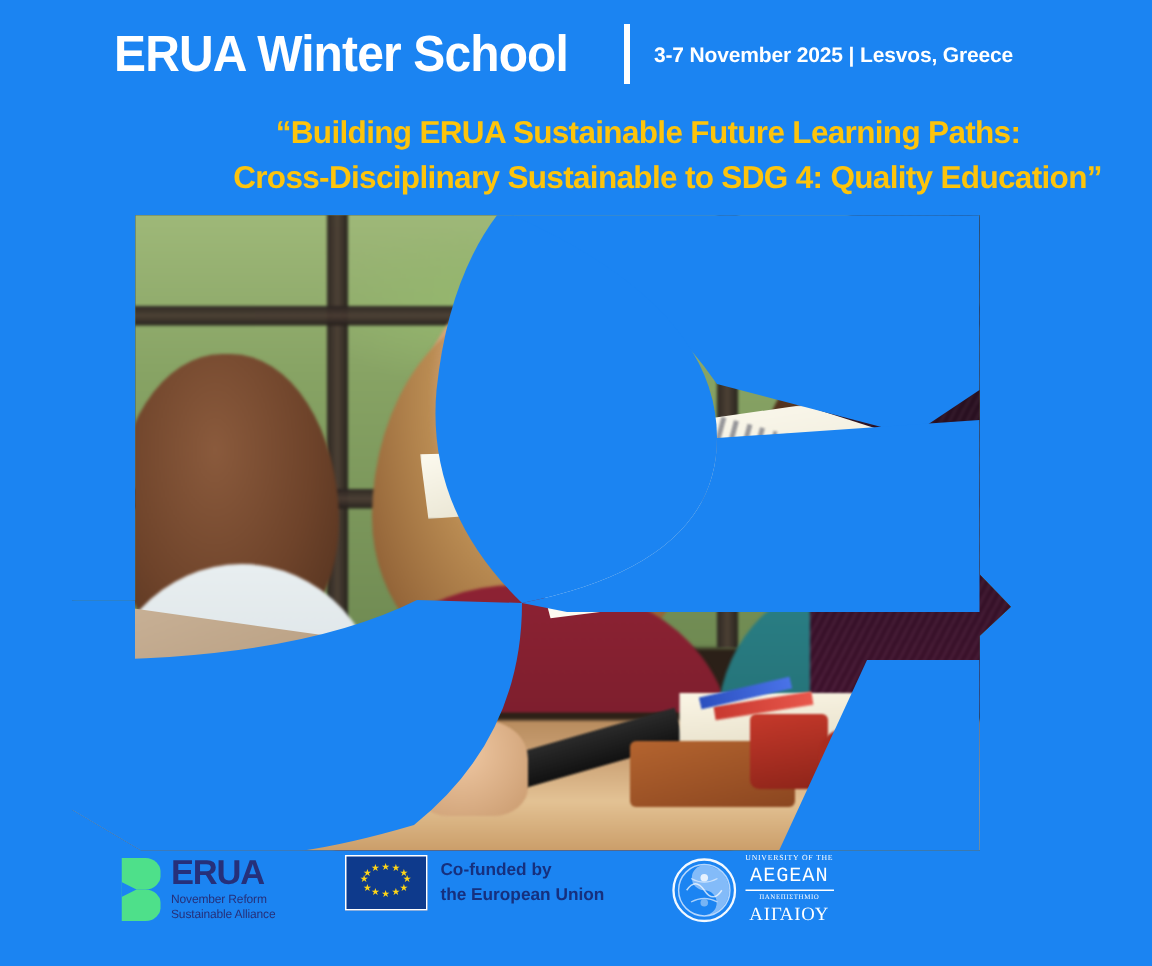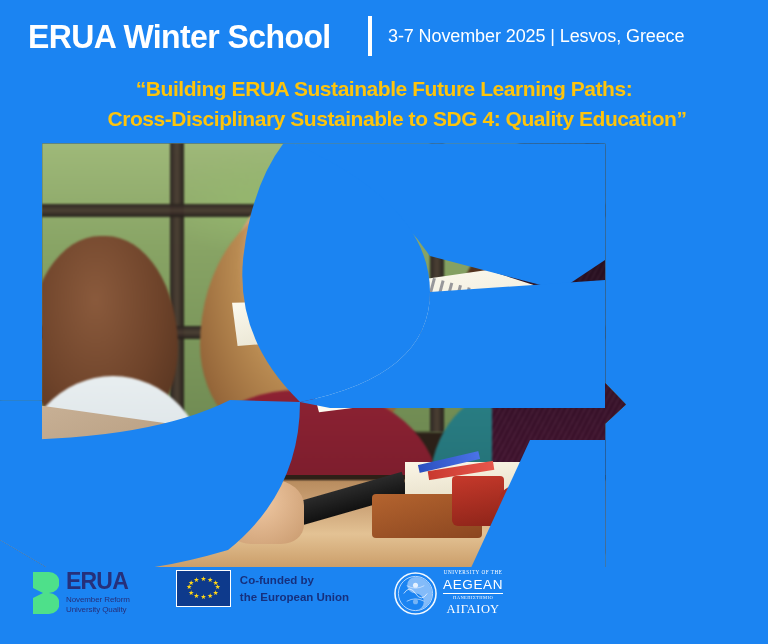--- a/index.html
+++ b/index.html
@@ -14,20 +14,21 @@
     overflow: hidden;
     font-family: "Liberation Sans", sans-serif;
     position: relative;
   }
 
   
   .poster {
     position: absolute;
     inset: 0;
     background: #1b84f2;
+    margin-left: 48px;
   }
 
   
   .header {
     position: absolute;
     left: 0; top: 0;
     width: 768px;
     height: 72px;
     display: flex;
     align-items: center;
@@ -56,22 +57,22 @@
     color: #ffffff;
     line-height: 1.35;
   }
   .header-right .line1 {
     font-size: 13.5px;
     font-weight: bold;
     white-space: nowrap;
     letter-spacing: -0.1px;
   }
   .header-right .line2 {
-    font-size: 18px;
-    font-weight: normal;
+    font-size: 14px;
+    font-weight: bold;
     white-space: nowrap;
     letter-spacing: -0.1px;
   }
 
   
   .subtitle {
     position: absolute;
     left: 0; top: 74px;
     width: 768px;
     text-align: center;
@@ -238,21 +239,21 @@
   .ag-small {
     font-size: 5.2px;
     letter-spacing: 0.5px;
     display: block;
     font-family: "Liberation Serif", serif;
   }
   .ag-big {
     font-size: 13.5px;
     letter-spacing: 0.6px;
     display: block;
-    font-family: Liberation Sans, sans-serif;
+    font-family: Liberation Mono, monospace;
     margin: 1px 0 1px;
   }
   .ag-rule { height: 1px; background: #ffffff; margin: 1px 0; }
   .ag-gr-small {
     font-size: 4.6px;
     letter-spacing: 0.4px;
     display: block;
     font-family: "Liberation Serif", serif;
   }
   .ag-gr-big {
@@ -380,21 +381,21 @@
 
     <div class="logo-erua">
       <svg class="erua-mark" viewBox="0 0 26 42">
         <path d="M0 0 H16 A10 10 0 0 1 16 21 H0 Z" fill="#4ee08a"></path>
         <path d="M0 21 H16 A10 10 0 0 1 16 42 H0 Z" fill="#4ee08a"></path>
         <path d="M0 16 L10 21 L0 26 Z" fill="#1b84f2"></path>
       </svg>
       <div class="erua-text">
         <span class="erua-word">ERUA</span>
         <span class="erua-sub">November Reform</span>
-        <span class="erua-sub">University Quality</span>
+        <span class="erua-sub">Sustainable Alliance</span>
       </div>
     </div>
 
     <div class="logo-eu">
       <div class="eu-flag">
         <span class="eu-star" style="left:50%;  top:22%;">★</span>
         <span class="eu-star" style="left:63%;  top:25%;">★</span>
         <span class="eu-star" style="left:73%;  top:33%;">★</span>
         <span class="eu-star" style="left:77%;  top:47%;">★</span>
         <span class="eu-star" style="left:73%;  top:62%;">★</span>

